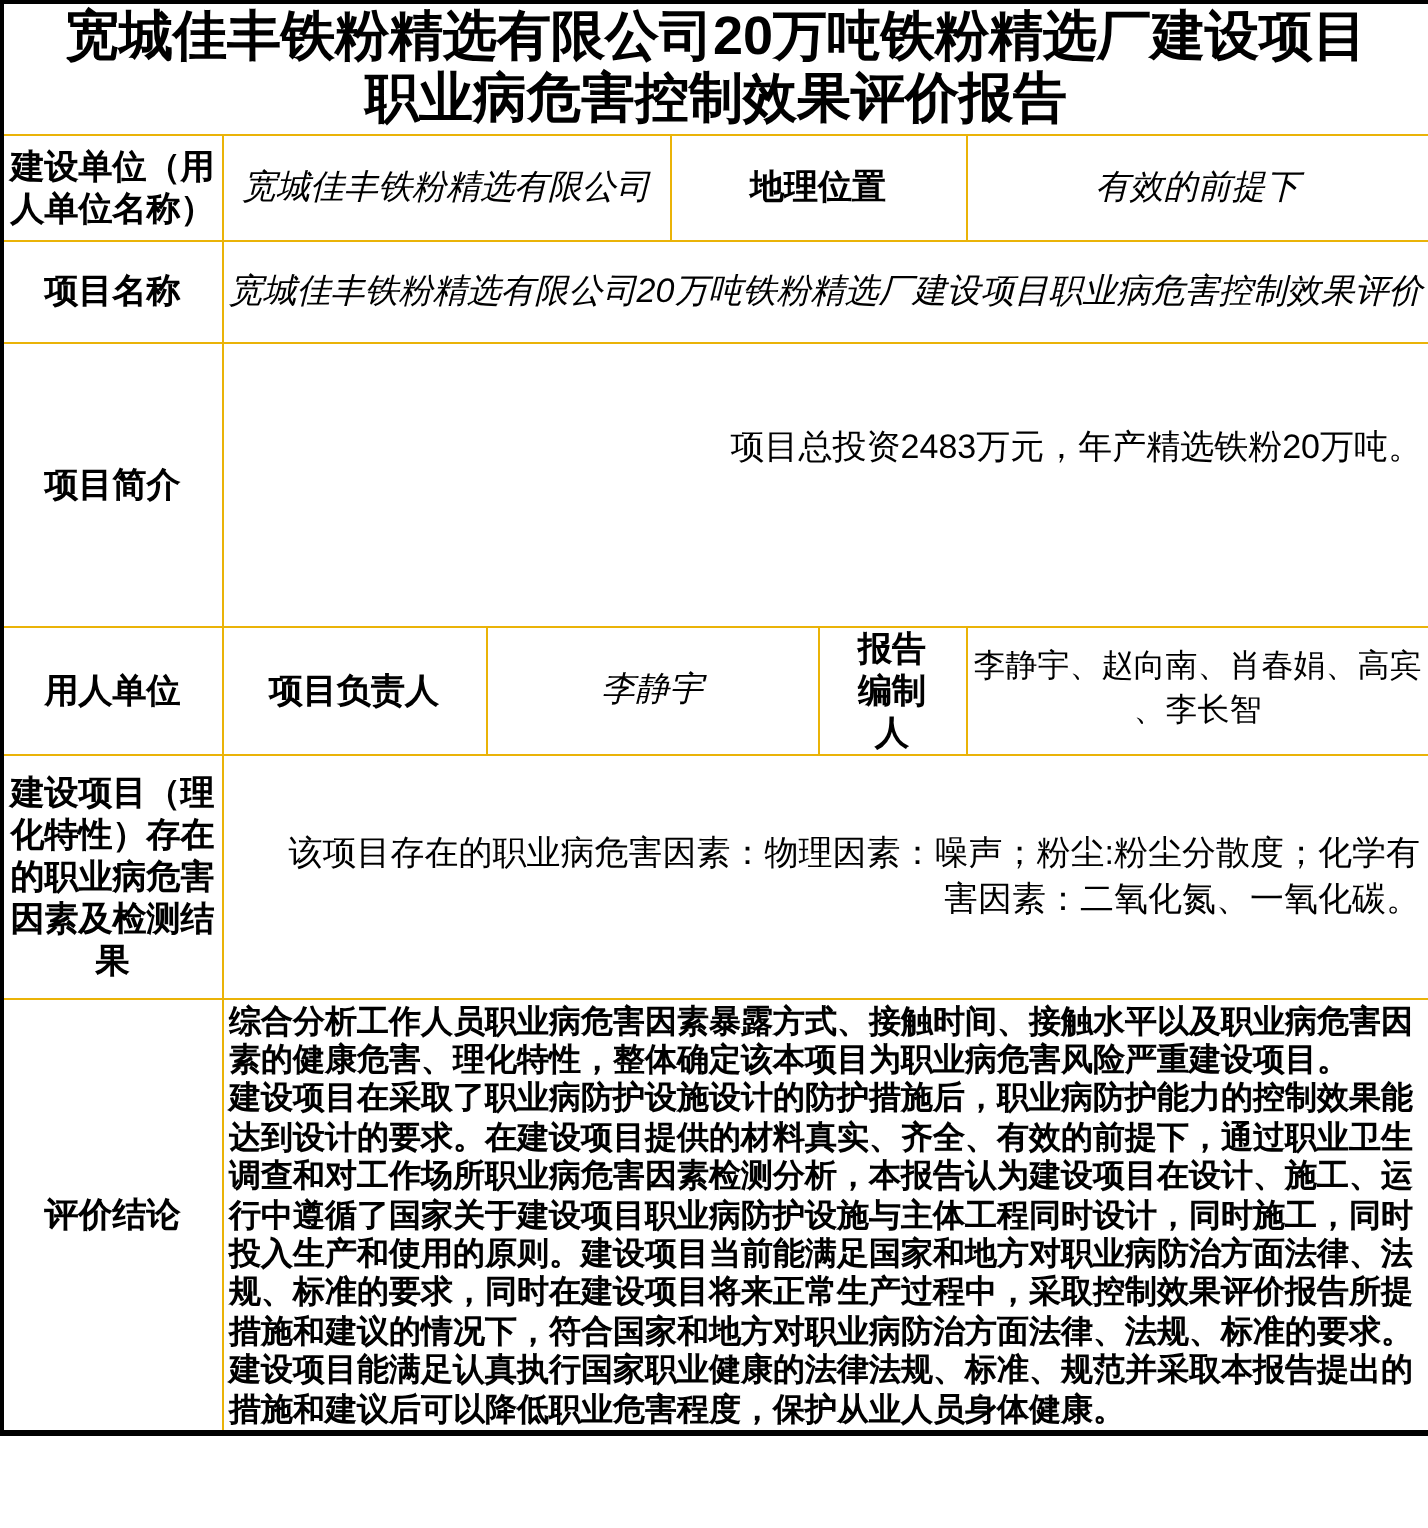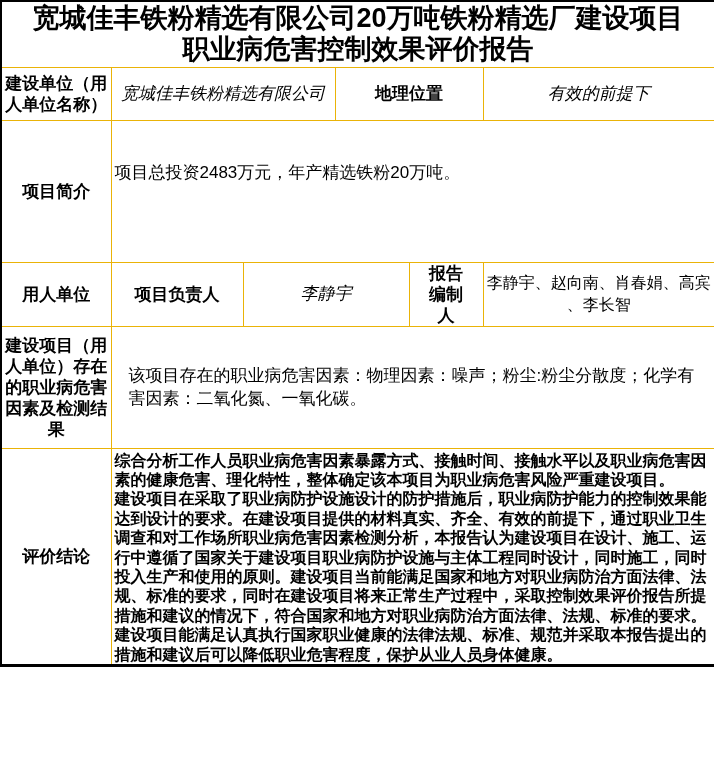--- a/index.html
+++ b/index.html
@@ -37,21 +37,21 @@
     font-weight:bold;
     font-size:17px;
     line-height:21px;
     text-align:center;
     padding:0 1px;
   }
   td.lbl-pad{padding:0 16px;}
   
   td.val{font-size:17px;line-height:22px;}
   td.center{text-align:center;padding:0 2px;font-style:italic;}
-  td.left{text-align:left;padding:0 3px;}
+  td.left{text-align:right;padding:0 3px;}
   td.intro{padding-bottom:36px;padding-left:3px;}
   td.hazards{line-height:23px;padding-left:17px;padding-right:4px;margin-top:36px;}
   td.writers{font-size:16px;line-height:22px;text-align:center;line-break:anywhere;padding:0 2px;}
   td.conclusion{
     vertical-align:top;
     font-size:16px;
     line-height:19.4px;
     padding:2px 3px 0 3px;
     text-align:left;
     font-weight:bold;
@@ -77,37 +77,41 @@
       <td colspan="6" class="title">宽城佳丰铁粉精选有限公司20万吨铁粉精选厂建设项目职业病危害控制效果评价报告</td>
     </tr>
 
     <tr class="r1">
       <td class="lbl">建设单位（用人单位名称）</td>
       <td colspan="2" class="val center">宽城佳丰铁粉精选有限公司</td>
       <td colspan="2" class="lbl">地理位置</td>
       <td class="val center">有效的前提下</td>
     </tr>
 
+    <tr class="r2">
+      <td class="lbl">项目名称</td>
+      <td colspan="5" class="val center">宽城佳丰铁粉精选有限公司20万吨铁粉精选厂建设项目职业病危害控制效果评价</td>
+    </tr>
 
     <tr class="r3">
       <td class="lbl">项目简介</td>
       <td colspan="5" class="val left intro">项目总投资2483万元，年产精选铁粉20万吨。</td>
     </tr>
 
     <tr class="r4">
       <td class="lbl">用人单位</td>
       <td class="lbl">项目负责人</td>
       <td colspan="2" class="val center">李静宇</td>
       <td class="lbl lbl-pad">报告编制人</td>
       <td class="val writers">李静宇、赵向南、肖春娟、高宾、李长智</td>
     </tr>
 
 
     <tr class="r6">
-      <td class="lbl">建设项目（用人单位）存在的职业病危害因素及检测结果</td>
+      <td class="lbl">建设项目（理化特性）存在的职业病危害因素及检测结果</td>
       <td colspan="5" class="val left hazards">该项目存在的职业病危害因素：物理因素：噪声；粉尘:粉尘分散度；化学有害因素：二氧化氮、一氧化碳。</td>
     </tr>
 
     <tr class="r7">
       <td class="lbl">评价结论</td>
       <td colspan="5" class="val conclusion">
         <div>综合分析工作人员职业病危害因素暴露方式、接触时间、接触水平以及职业病危害因素的健康危害、理化特性，整体确定该本项目为职业病危害风险严重建设项目。</div>
         <div>建设项目在采取了职业病防护设施设计的防护措施后，职业病防护能力的控制效果能达到设计的要求。在建设项目提供的材料真实、齐全、有效的前提下，通过职业卫生调查和对工作场所职业病危害因素检测分析，本报告认为建设项目在设计、施工、运行中遵循了国家关于建设项目职业病防护设施与主体工程同时设计，同时施工，同时投入生产和使用的原则。建设项目当前能满足国家和地方对职业病防治方面法律、法规、标准的要求，同时在建设项目将来正常生产过程中，采取控制效果评价报告所提措施和建议的情况下，符合国家和地方对职业病防治方面法律、法规、标准的要求。建设项目能满足认真执行国家职业健康的法律法规、标准、规范并采取本报告提出的措施和建议后可以降低职业危害程度，保护从业人员身体健康。</div>
       </td>
     </tr>

